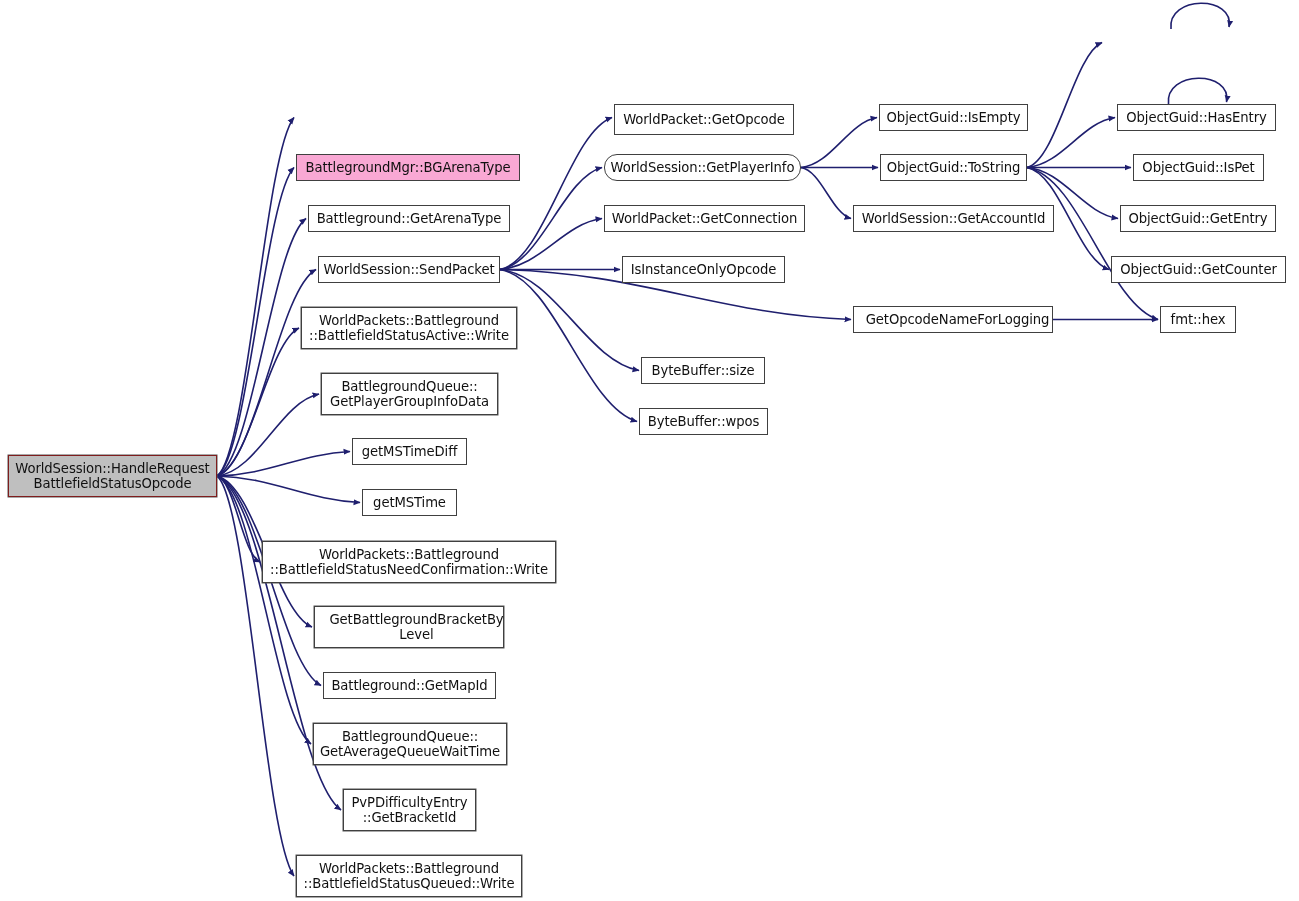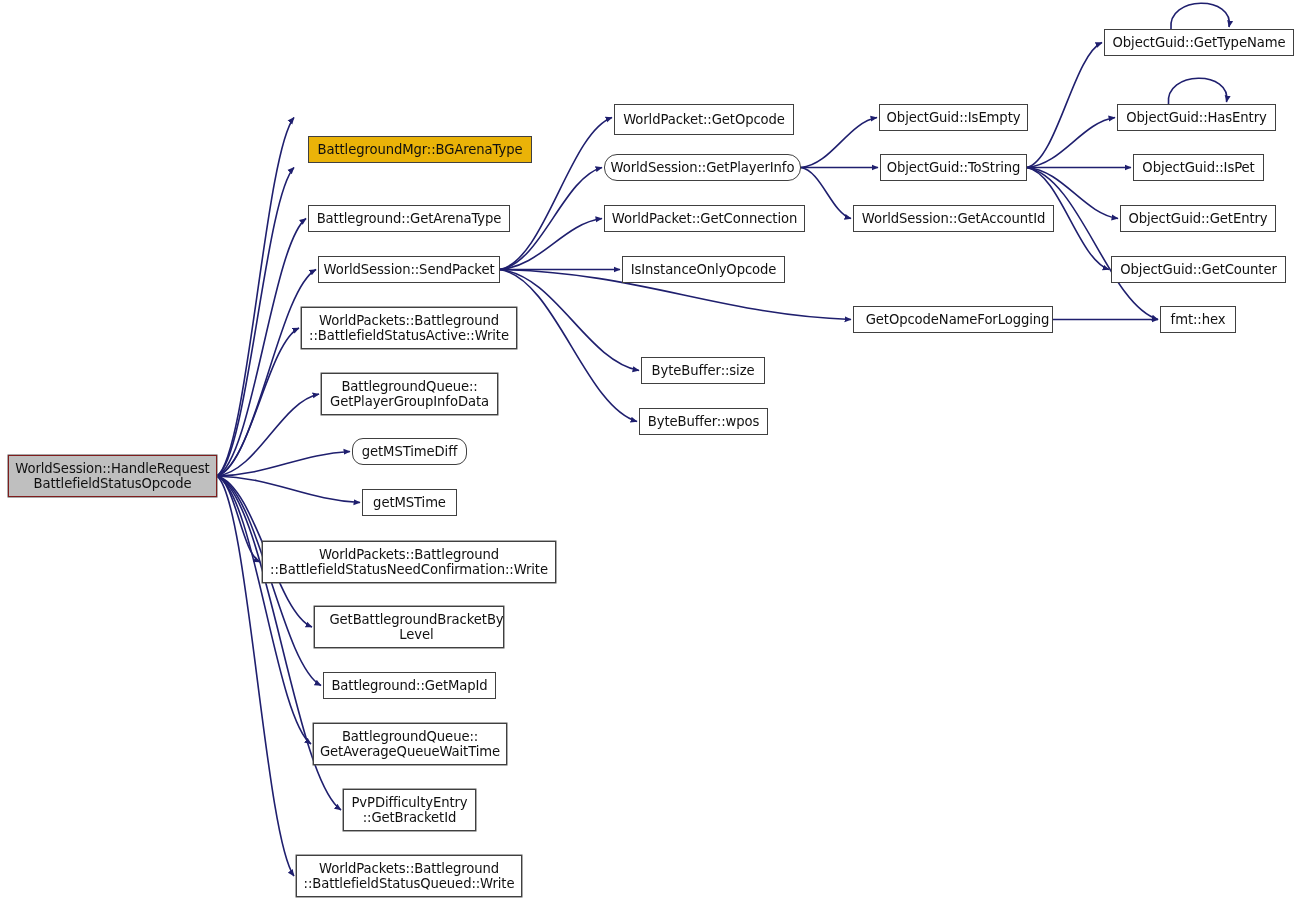--- a/index.html
+++ b/index.html
@@ -87,28 +87,28 @@
       <path d="M 1027 167.5 C 1068.6 167.5, 1091.48 167.5, 1131 167.5" fill="none" stroke="#1f1f6e" stroke-width="1.6" marker-end="url(#arrowhead)"></path>
       <path d="M 1027 167.5 C 1063.4 170.56, 1083.42 213.4, 1118 218.5" fill="none" stroke="#1f1f6e" stroke-width="1.6" marker-end="url(#arrowhead)"></path>
       <path d="M 1027 167.5 C 1059.8 173.62, 1077.84 259.3, 1109 269.5" fill="none" stroke="#1f1f6e" stroke-width="1.6" marker-end="url(#arrowhead)"></path>
       <path d="M 1027 167.5 C 1079.4 176.62, 1108.22 304.3, 1158 319.5" fill="none" stroke="#1f1f6e" stroke-width="1.6" marker-end="url(#arrowhead)"></path>
       <path d="M 1053 319.5 C 1095 319.5, 1118.1 319.5, 1158 319.5" fill="none" stroke="#1f1f6e" stroke-width="1.6" marker-end="url(#arrowhead)"></path>
       <path d="M 1171 29 C 1167 -5, 1235 -5, 1229 27" fill="none" stroke="#1f1f6e" stroke-width="1.6" marker-end="url(#arrowhead)"></path>
       <path d="M 1168.5 104 C 1164.5 70, 1232.5 70, 1226.5 102" fill="none" stroke="#1f1f6e" stroke-width="1.6" marker-end="url(#arrowhead)"></path>
     </svg>
 <div class="node root thick" style="left: 8px; top: 455px; width: 209px; height: 42px; background: rgb(191, 191, 191);">WorldSession::HandleRequest
 BattlefieldStatusOpcode</div>
-    <div class="node" style="left: 296px; top: 136px; width: 224px; height: 27px; background: #eab308; border-color: rgb(64, 64, 64); margin-left: 12px;">BattlegroundMgr::BGArenaType</div>
+    <div class="node" style="left: 296px; top: 154px; width: 224px; height: 27px; background: #f9a8d4; border-color: rgb(64, 64, 64);">BattlegroundMgr::BGArenaType</div>
     <div class="node" style="left: 308px; top: 205px; width: 202px; height: 27px; background: rgb(255, 255, 255); border-color: rgb(64, 64, 64);">Battleground::GetArenaType</div>
     <div class="node" style="left: 318px; top: 256px; width: 182px; height: 27px; background: rgb(255, 255, 255); border-color: rgb(64, 64, 64);">WorldSession::SendPacket</div>
     <div class="node thick" style="left: 301px; top: 307px; width: 216px; height: 42px; background: rgb(255, 255, 255); border-color: rgb(64, 64, 64);">WorldPackets::Battleground
 ::BattlefieldStatusActive::Write</div>
     <div class="node thick" style="left: 321px; top: 373px; width: 177px; height: 42px; background: rgb(255, 255, 255); border-color: rgb(64, 64, 64);">BattlegroundQueue::
 GetPlayerGroupInfoData</div>
-    <div class="node" style="left: 352px; top: 438px; width: 115px; height: 27px; background: rgb(255, 255, 255); border-color: rgb(64, 64, 64); border-radius: 11px;">getMSTimeDiff</div>
+    <div class="node" style="left: 352px; top: 438px; width: 115px; height: 27px; background: rgb(255, 255, 255); border-color: rgb(64, 64, 64);">getMSTimeDiff</div>
     <div class="node" style="left: 362px; top: 489px; width: 95px; height: 27px; background: rgb(255, 255, 255); border-color: rgb(64, 64, 64);">getMSTime</div>
     <div class="node thick" style="left: 262px; top: 541px; width: 294px; height: 42px; background: rgb(255, 255, 255); border-color: rgb(64, 64, 64);">WorldPackets::Battleground
 ::BattlefieldStatusNeedConfirmation::Write</div>
     <div class="node thick" style="left: 314px; top: 606px; width: 190px; height: 42px; background: rgb(255, 255, 255); border-color: rgb(64, 64, 64); padding-left: 18px;">GetBattlegroundBracketBy
 Level</div>
     <div class="node" style="left: 323px; top: 672px; width: 173px; height: 27px; background: rgb(255, 255, 255); border-color: rgb(64, 64, 64);">Battleground::GetMapId</div>
     <div class="node thick" style="left: 313px; top: 723px; width: 194px; height: 42px; background: rgb(255, 255, 255); border-color: rgb(64, 64, 64);">BattlegroundQueue::
 GetAverageQueueWaitTime</div>
     <div class="node thick" style="left: 343px; top: 789px; width: 133px; height: 42px; background: rgb(255, 255, 255); border-color: rgb(64, 64, 64);">PvPDifficultyEntry
 ::GetBracketId</div>
@@ -117,19 +117,18 @@
     <div class="node" style="left: 614px; top: 104px; width: 180px; height: 31px; background: rgb(255, 255, 255); border-color: rgb(64, 64, 64);">WorldPacket::GetOpcode</div>
     <div class="node" style="left: 604px; top: 154px; width: 197px; height: 27px; background: rgb(255, 255, 255); border-color: rgb(64, 64, 64); border-radius: 13px;">WorldSession::GetPlayerInfo</div>
     <div class="node" style="left: 604px; top: 205px; width: 201px; height: 27px; background: rgb(255, 255, 255); border-color: rgb(64, 64, 64);">WorldPacket::GetConnection</div>
     <div class="node" style="left: 622px; top: 256px; width: 163px; height: 27px; background: rgb(255, 255, 255); border-color: rgb(64, 64, 64);">IsInstanceOnlyOpcode</div>
     <div class="node" style="left: 641px; top: 357px; width: 124px; height: 27px; background: rgb(255, 255, 255); border-color: rgb(64, 64, 64);">ByteBuffer::size</div>
     <div class="node" style="left: 639px; top: 408px; width: 129px; height: 27px; background: rgb(255, 255, 255); border-color: rgb(64, 64, 64);">ByteBuffer::wpos</div>
     <div class="node" style="left: 879px; top: 104px; width: 149px; height: 27px; background: rgb(255, 255, 255); border-color: rgb(64, 64, 64);">ObjectGuid::IsEmpty</div>
     <div class="node" style="left: 880px; top: 154px; width: 147px; height: 27px; background: rgb(255, 255, 255); border-color: rgb(64, 64, 64);">ObjectGuid::ToString</div>
     <div class="node" style="left: 853px; top: 205px; width: 201px; height: 27px; background: rgb(255, 255, 255); border-color: rgb(64, 64, 64);">WorldSession::GetAccountId</div>
     <div class="node" style="left: 853px; top: 306px; width: 200px; height: 27px; background: rgb(255, 255, 255); border-color: rgb(64, 64, 64); padding-left: 12px;">GetOpcodeNameForLogging</div>
-    <div class="node" style="left: 1104px; top: 29px; width: 190px; height: 27px; background: rgb(255, 255, 255); border-color: rgb(64, 64, 64);">ObjectGuid::GetTypeName</div>
     <div class="node" style="left: 1117px; top: 104px; width: 159px; height: 27px; background: rgb(255, 255, 255); border-color: rgb(64, 64, 64);">ObjectGuid::HasEntry</div>
     <div class="node" style="left: 1133px; top: 154px; width: 131px; height: 27px; background: rgb(255, 255, 255); border-color: rgb(64, 64, 64);">ObjectGuid::IsPet</div>
     <div class="node" style="left: 1120px; top: 205px; width: 156px; height: 27px; background: rgb(255, 255, 255); border-color: rgb(64, 64, 64);">ObjectGuid::GetEntry</div>
     <div class="node" style="left: 1111px; top: 256px; width: 175px; height: 27px; background: rgb(255, 255, 255); border-color: rgb(64, 64, 64);">ObjectGuid::GetCounter</div>
     <div class="node" style="left: 1160px; top: 306px; width: 76px; height: 27px; background: rgb(255, 255, 255); border-color: rgb(64, 64, 64);">fmt::hex</div>
   </div>
 
 </body></html>

